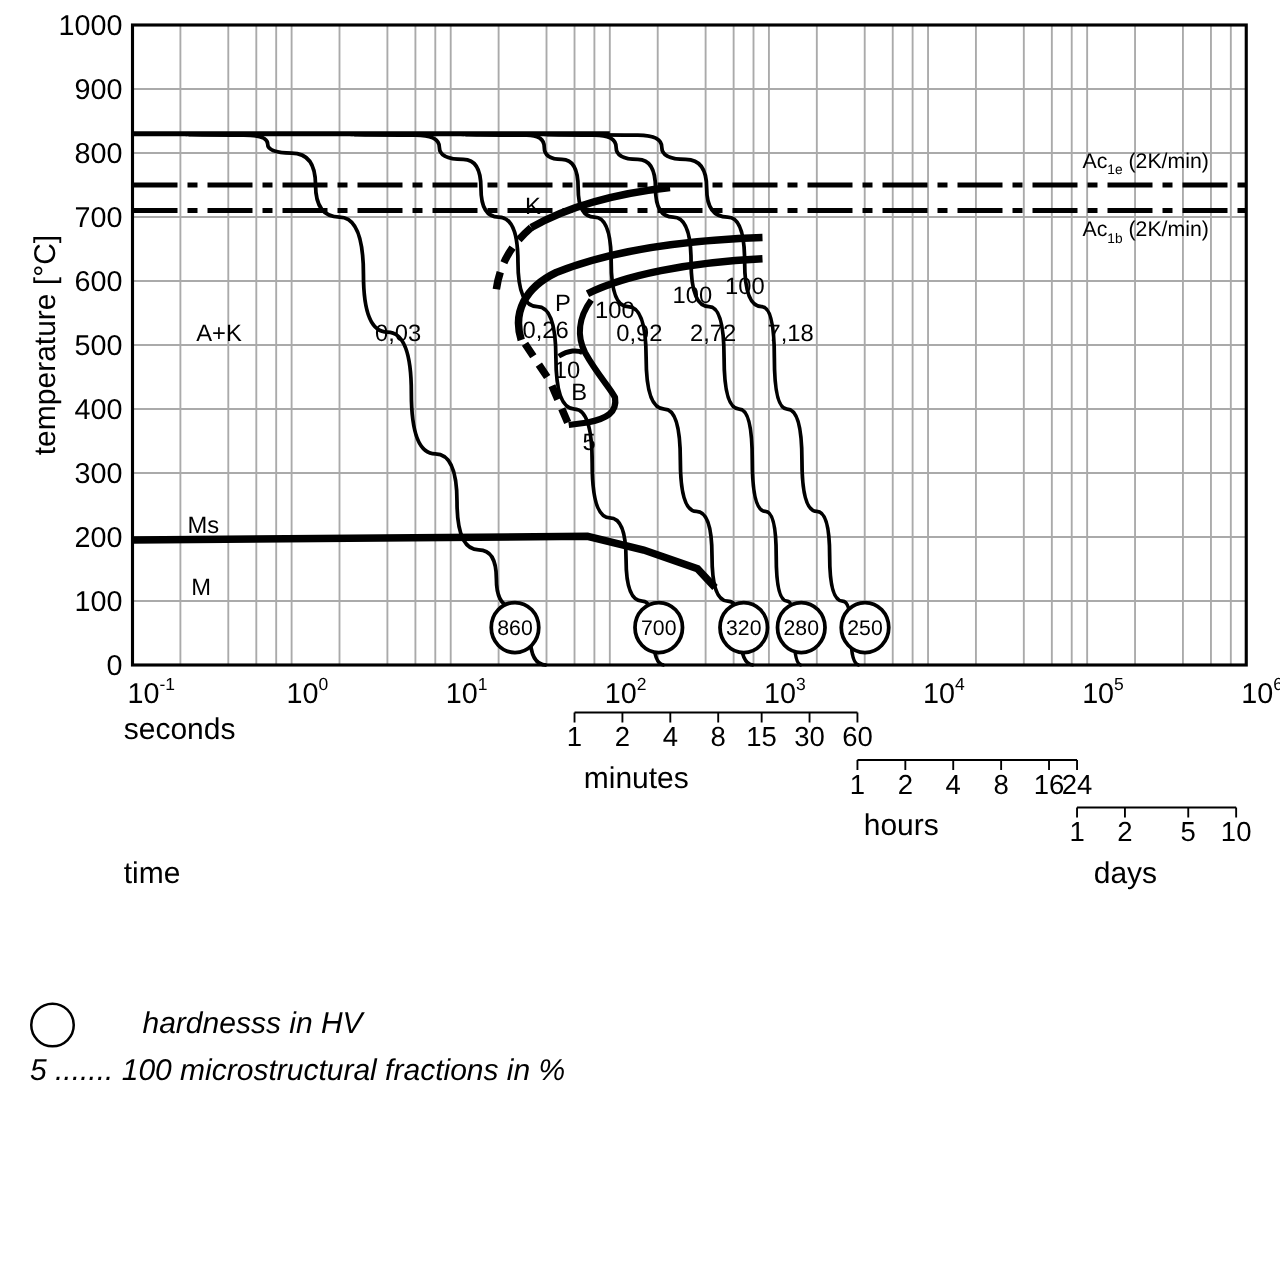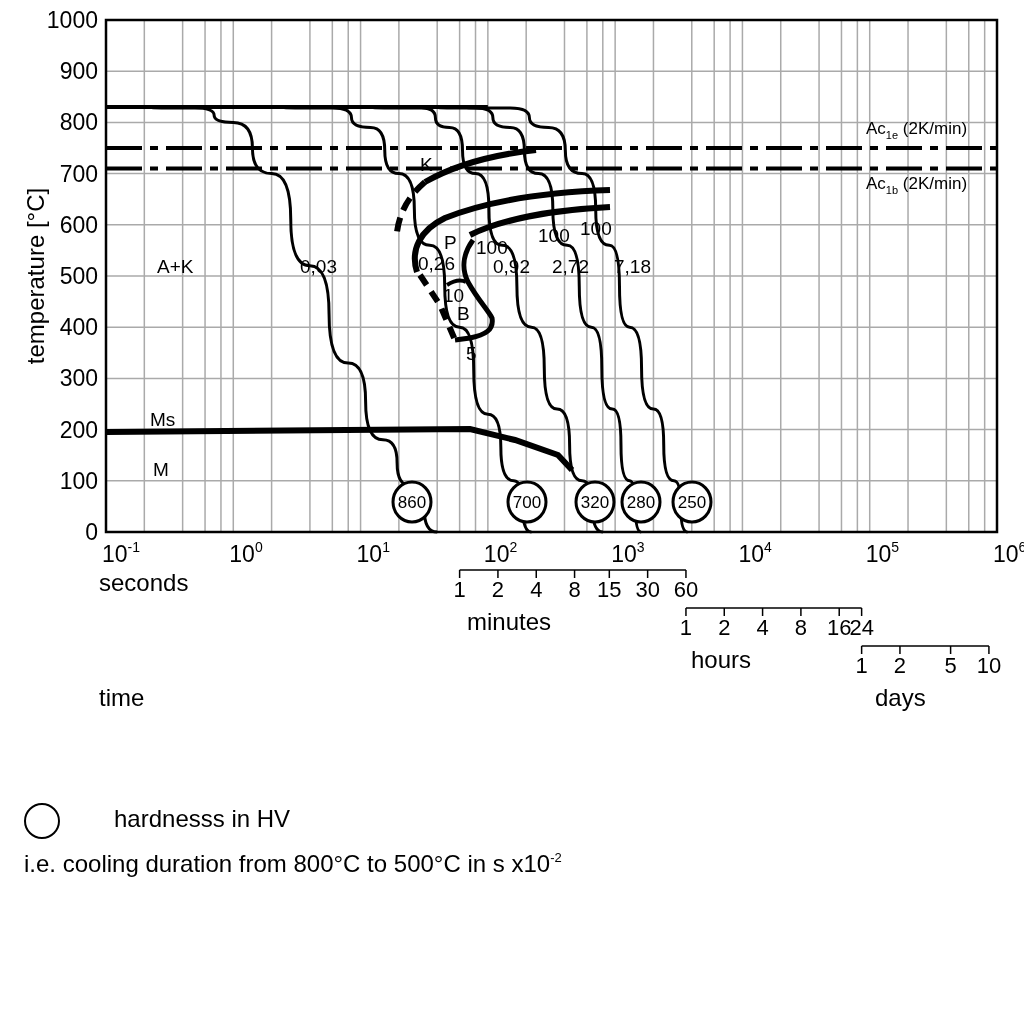--- a/index.html
+++ b/index.html
@@ -1,20 +1,20 @@
 <!DOCTYPE html>
 <html><head>
 <meta charset="utf-8">
 <style>
   html, body { margin:0; padding:0; background:#ffffff; }
   body { width:1024px; height:1020px; position:relative; overflow:hidden;
          font-family:"Liberation Sans", sans-serif; color:#000; }
   #chart { position:absolute; left:0; top:0; }
   .legend { position:absolute; left:24px; top:800px; font-size:24px; line-height:38px; }
-  .legend .row { white-space:nowrap; }
+  .legend .row { white-space:nowrap;font-style:italic; }
   .legend .circle { display:inline-block; width:36px; height:36px; border:2.5px solid #000;
                     border-radius:50%; vertical-align:middle; margin-right:54px; box-sizing:border-box; }
   .legend sup { font-size:13px; vertical-align:10px; }
 </style>
 </head>
 <body>
 
 <svg id="chart" width="1024" height="740" viewBox="0 0 1024 740" xmlns="http://www.w3.org/2000/svg">
   <g id="grid" stroke="#aaaaaa" stroke-width="1.5">
       <line x1="106" x2="997" y1="480.8" y2="480.8"></line>
@@ -202,14 +202,14 @@
     <text x="99" y="591">seconds</text>
     <text x="467" y="630">minutes</text>
     <text x="691" y="668">hours</text>
     <text x="875" y="706">days</text>
     <text x="99" y="706">time</text>
   </g>
 </svg>
 
 <div class="legend">
   <div class="row"><span class="circle"></span><span>hardnesss in HV</span></div>
-  <div class="row"><span>i.e. cooling duration from 800°C to 500°C in s x10</span><sup>-2</sup></div>
+  <div class="row">5 ....... 100 microstructural fractions in %</div>
 </div>
 
 </body></html>

